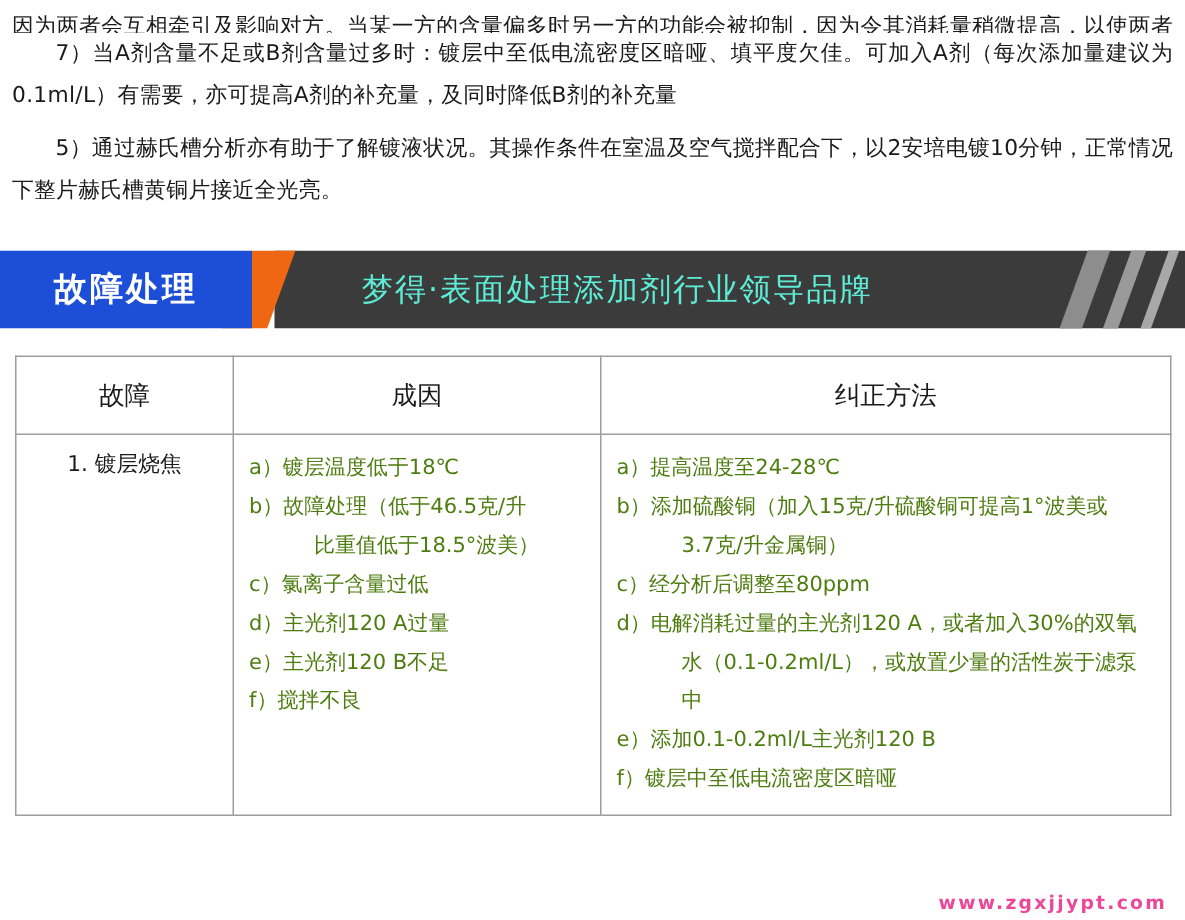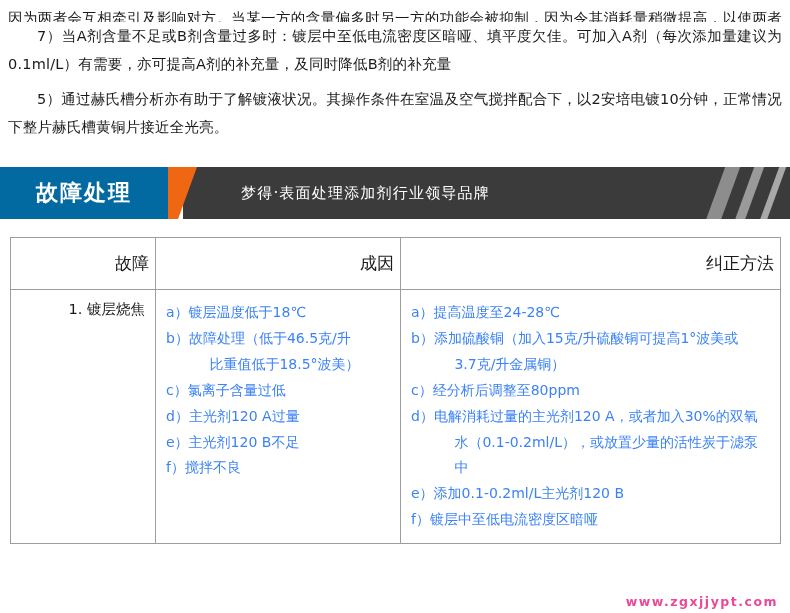--- a/index.html
+++ b/index.html
@@ -51,21 +51,21 @@
   
   .banner {
     margin-top: 26px;
     height: 52px;
     position: relative;
     display: flex;
     align-items: stretch;
     overflow: hidden;
   }
   .banner-left {
-    background: #0369a1;
+    background: #1d4ed8;
     width: 168px;
     display: flex;
     align-items: center;
     justify-content: center;
     position: relative;
     z-index: 3;
   }
   .banner-left-text {
     color: #ffffff;
     font-size: 22px;
@@ -85,22 +85,22 @@
   .banner-right {
     flex: 1;
     background: #3b3b3b;
     display: flex;
     align-items: center;
     position: relative;
     margin-left: -14px;
     z-index: 1;
   }
   .banner-right-text {
-    color: #ffffff;
-    font-size: 15px;
+    color: #5eead4;
+    font-size: 21px;
     letter-spacing: 1.2px;
     margin-left: 58px;
     text-align: right;
   }
   .stripe {
     position: absolute;
     top: -12px;
     height: 80px;
     width: 14px;
     background: #8c8c8c;
@@ -121,46 +121,46 @@
     border-collapse: collapse;
     table-layout: fixed;
   }
   table.faults th,
   table.faults td {
     border: 1px solid #9d9d9d;
     vertical-align: top;
     padding: 10px 10px;
   }
   table.faults th {
-    text-align: right;
+    text-align: center;
     font-weight: normal;
     font-size: 17px;
     padding: 14px 6px;
     color: #1a1a1a;
   }
   col.c1 { width: 145px; }
   col.c2 { width: 245px; }
   col.c3 { width: 380px; }
 
   td.fault-name {
     font-size: 14.5px;
-    text-align: right;
+    text-align: center;
     padding-top: 96px;
     padding-left: 10px;
     color: #1a1a1a;
   }
   ul.items {
     list-style: none;
     margin: 0;
     padding: 0;
   }
   ul.items li {
     font-size: 14px;
     line-height: 1.85;
-    color: #3b82f6;
+    color: #4d7c0f;
     padding-left: 1.55em;
     text-indent: -1.55em;
   }
   ul.items li .cont {
     display: block;
     padding-left: 1.55em;
     text-indent: 0;
   }
 
   

